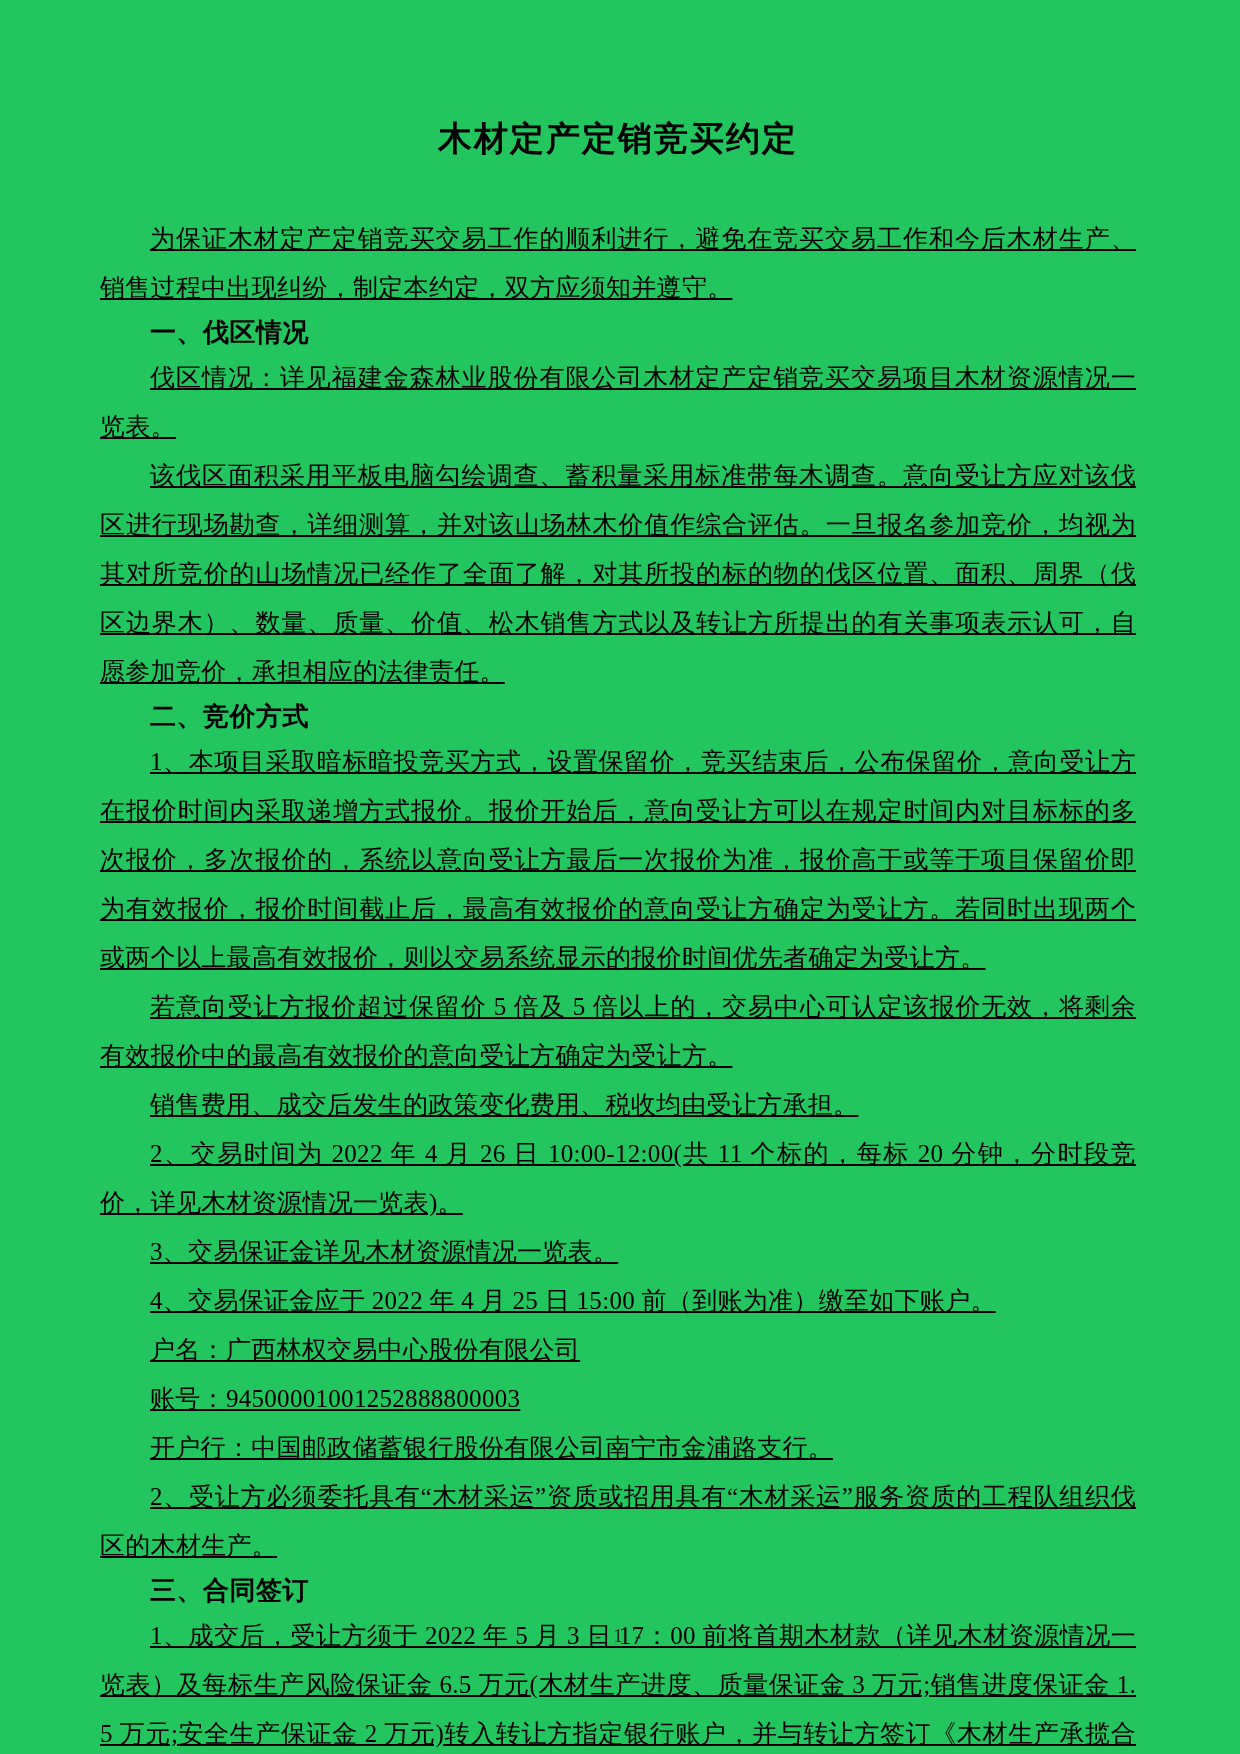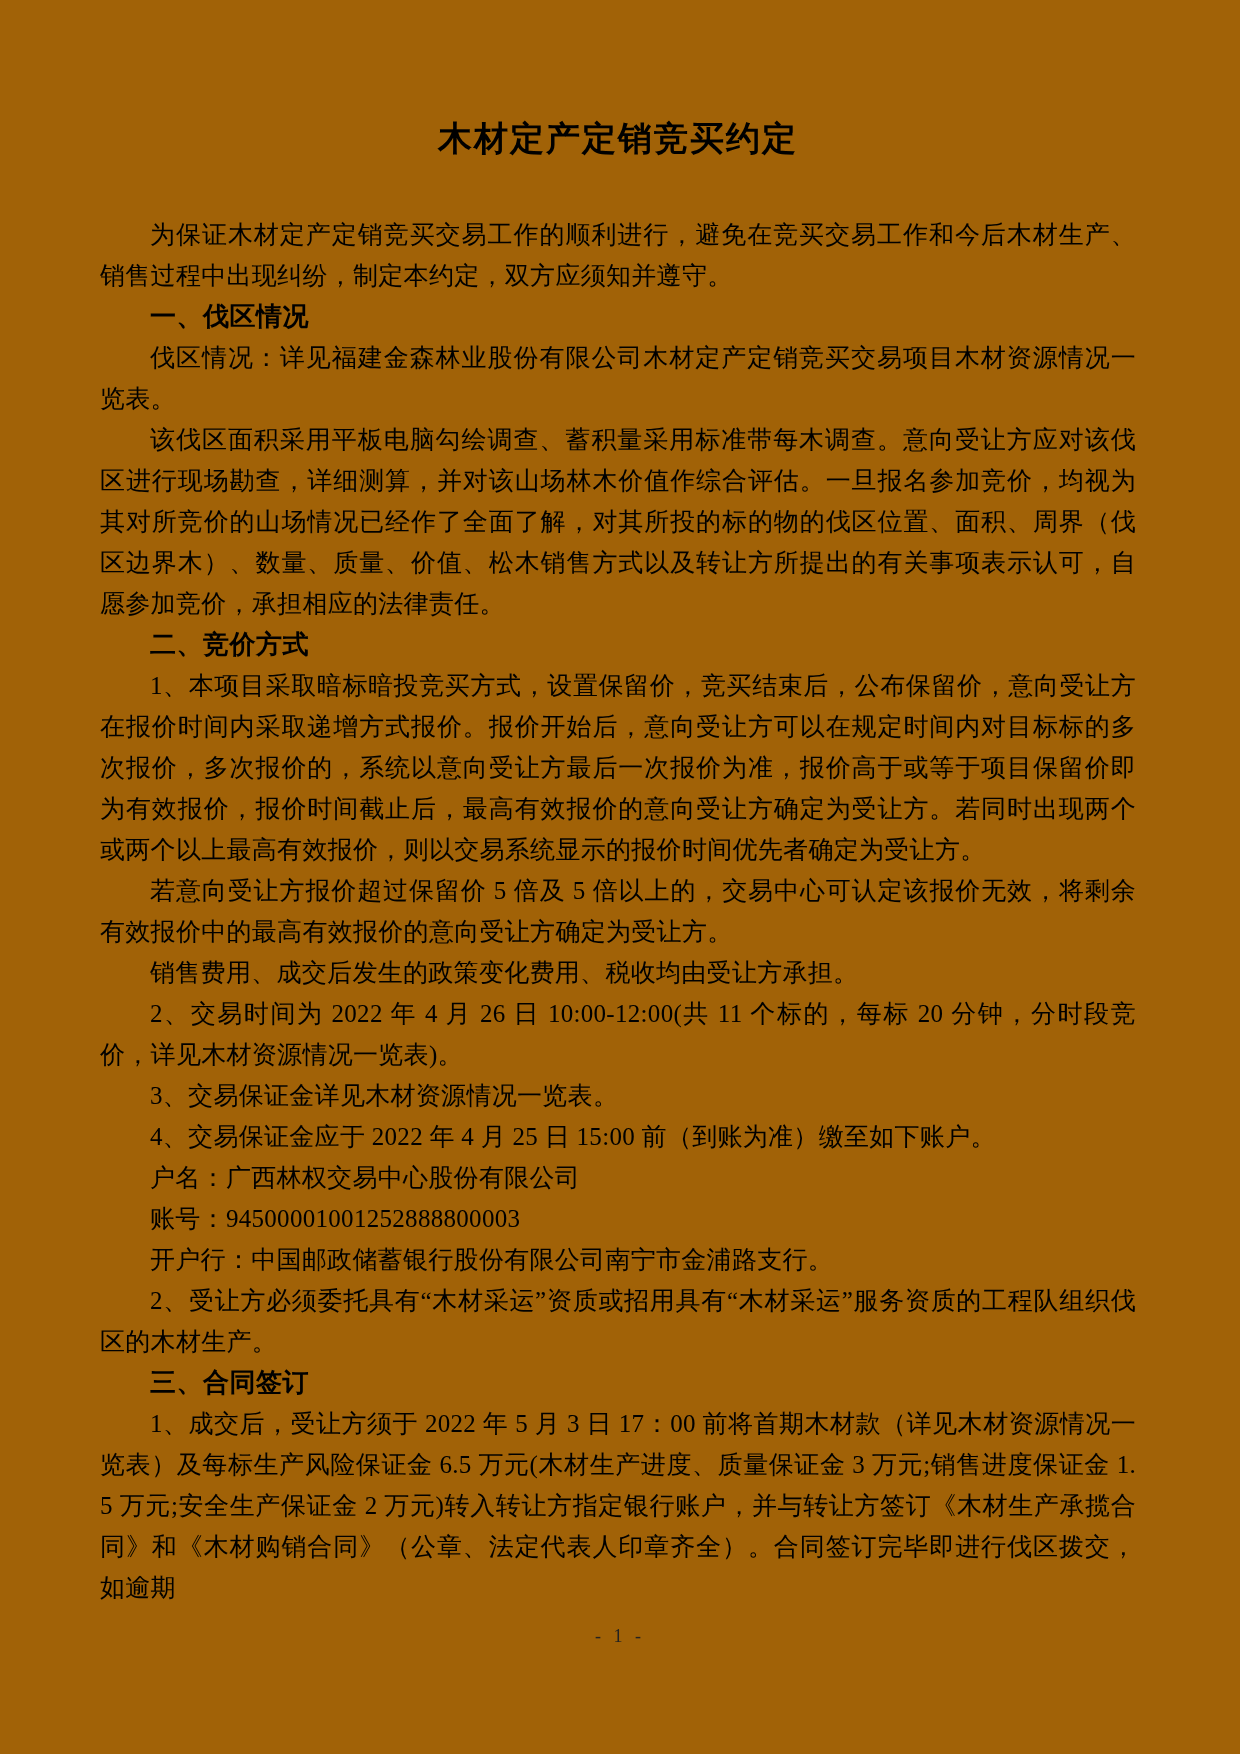--- a/index.html
+++ b/index.html
@@ -4,21 +4,21 @@
 <style>
   html, body {
     margin: 0;
     padding: 0;
     background: #ffffff;
   }
   .page {
     position: relative;
     width: 1240px;
     height: 1754px;
-    background: #a16207;
+    background: #22c55e;
     color: #000000;
     box-sizing: border-box;
     padding: 120px 104px 0 100px;
     font-family: "Liberation Serif", "DejaVu Serif", serif;
     overflow: hidden;
   }
   .doc-title {
     margin: 0;
     font-family: "Liberation Sans", "DejaVu Sans", sans-serif;
     font-weight: 700;
@@ -26,25 +26,26 @@
     line-height: 36px;
     text-align: center;
     letter-spacing: 2px;
   }
   .doc-body {
     margin-top: 58px;
   }
   .para {
     margin: 0;
     font-size: 25px;
-    line-height: 41px;
+    line-height: 49px;
     text-align: justify;
     text-indent: 50px;
     word-break: break-all;
     letter-spacing: 0.3px;
+    text-decoration: underline;
   }
   .heading {
     margin: 0;
     font-family: Liberation Sans, sans-serif;
     font-weight: 700;
     font-size: 26px;
     line-height: 41px;
     text-indent: 50px;
     letter-spacing: 0.5px;
   }

